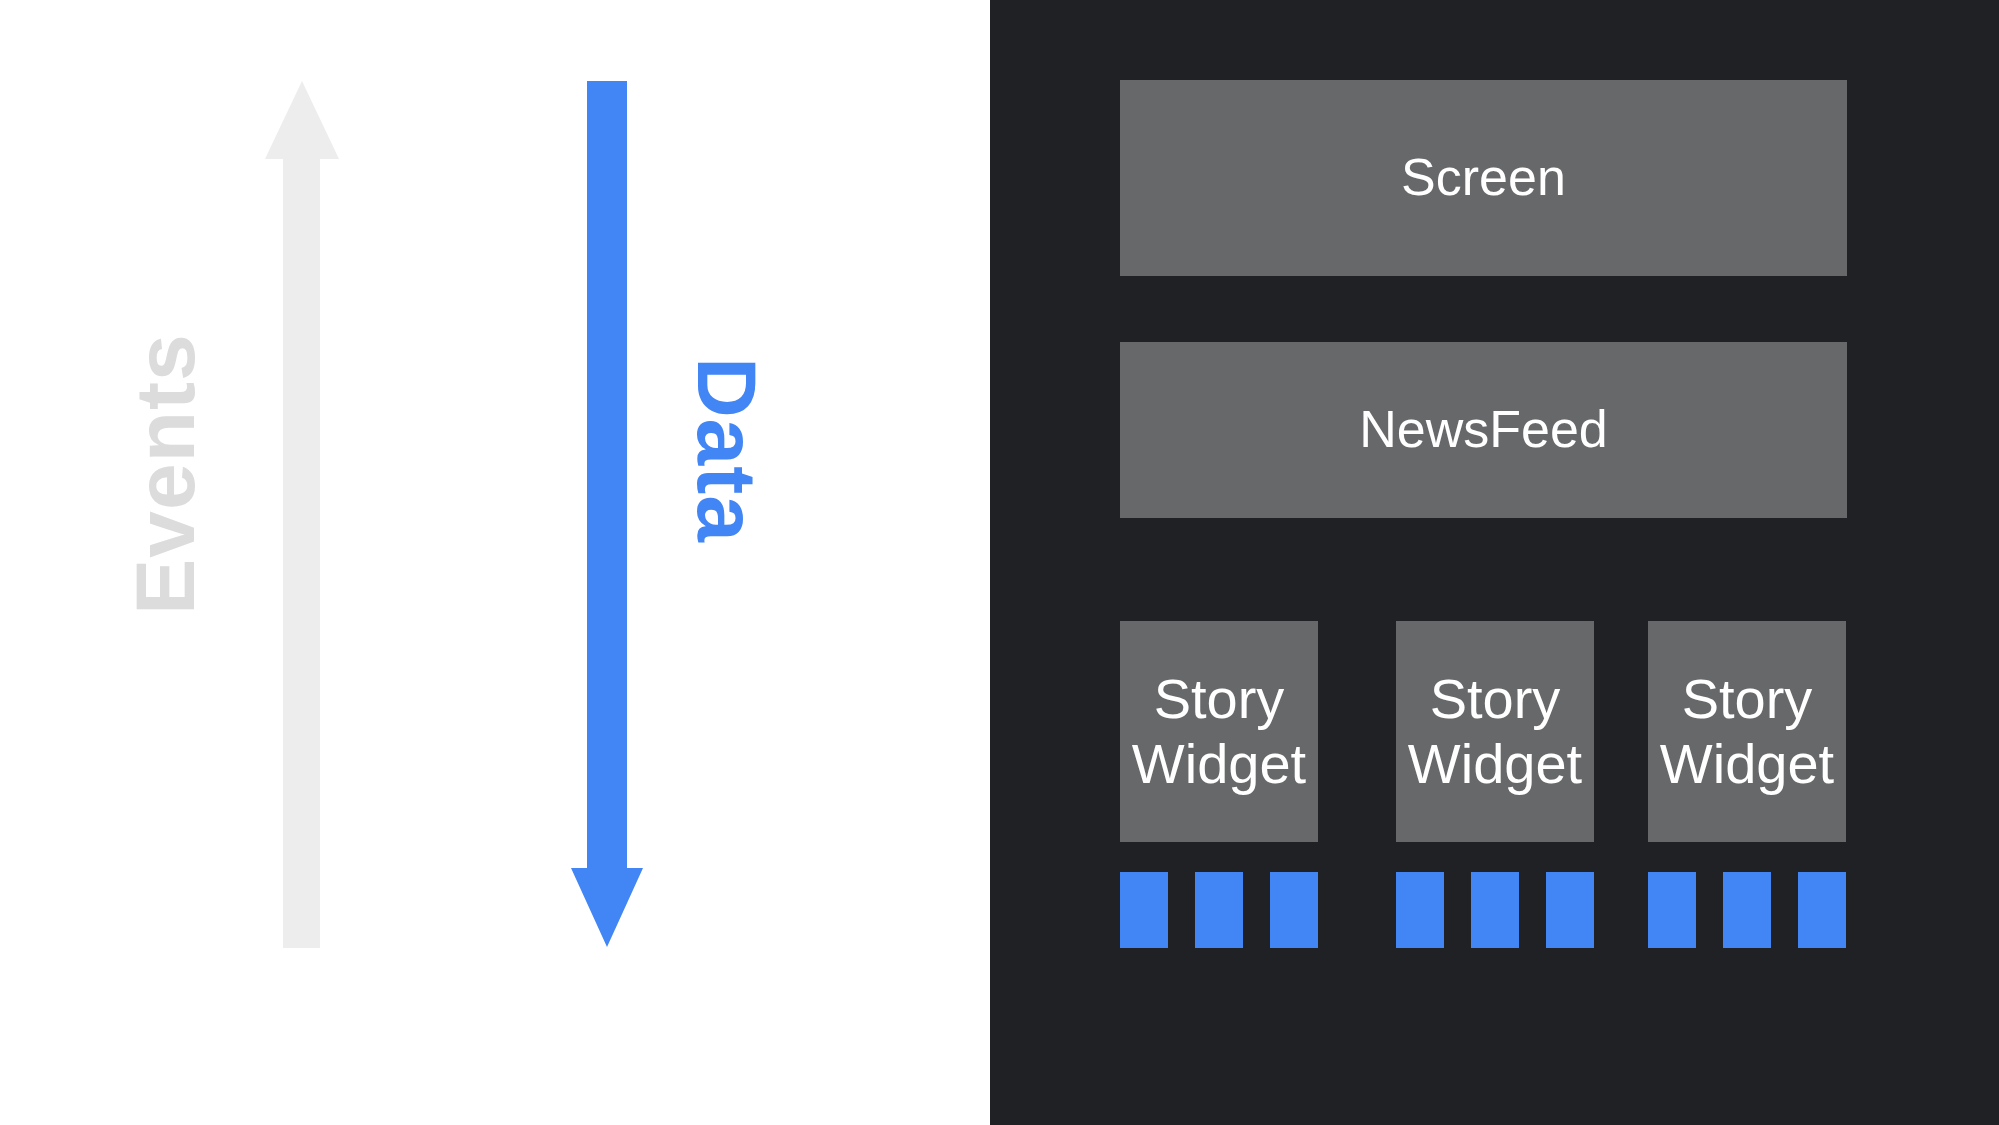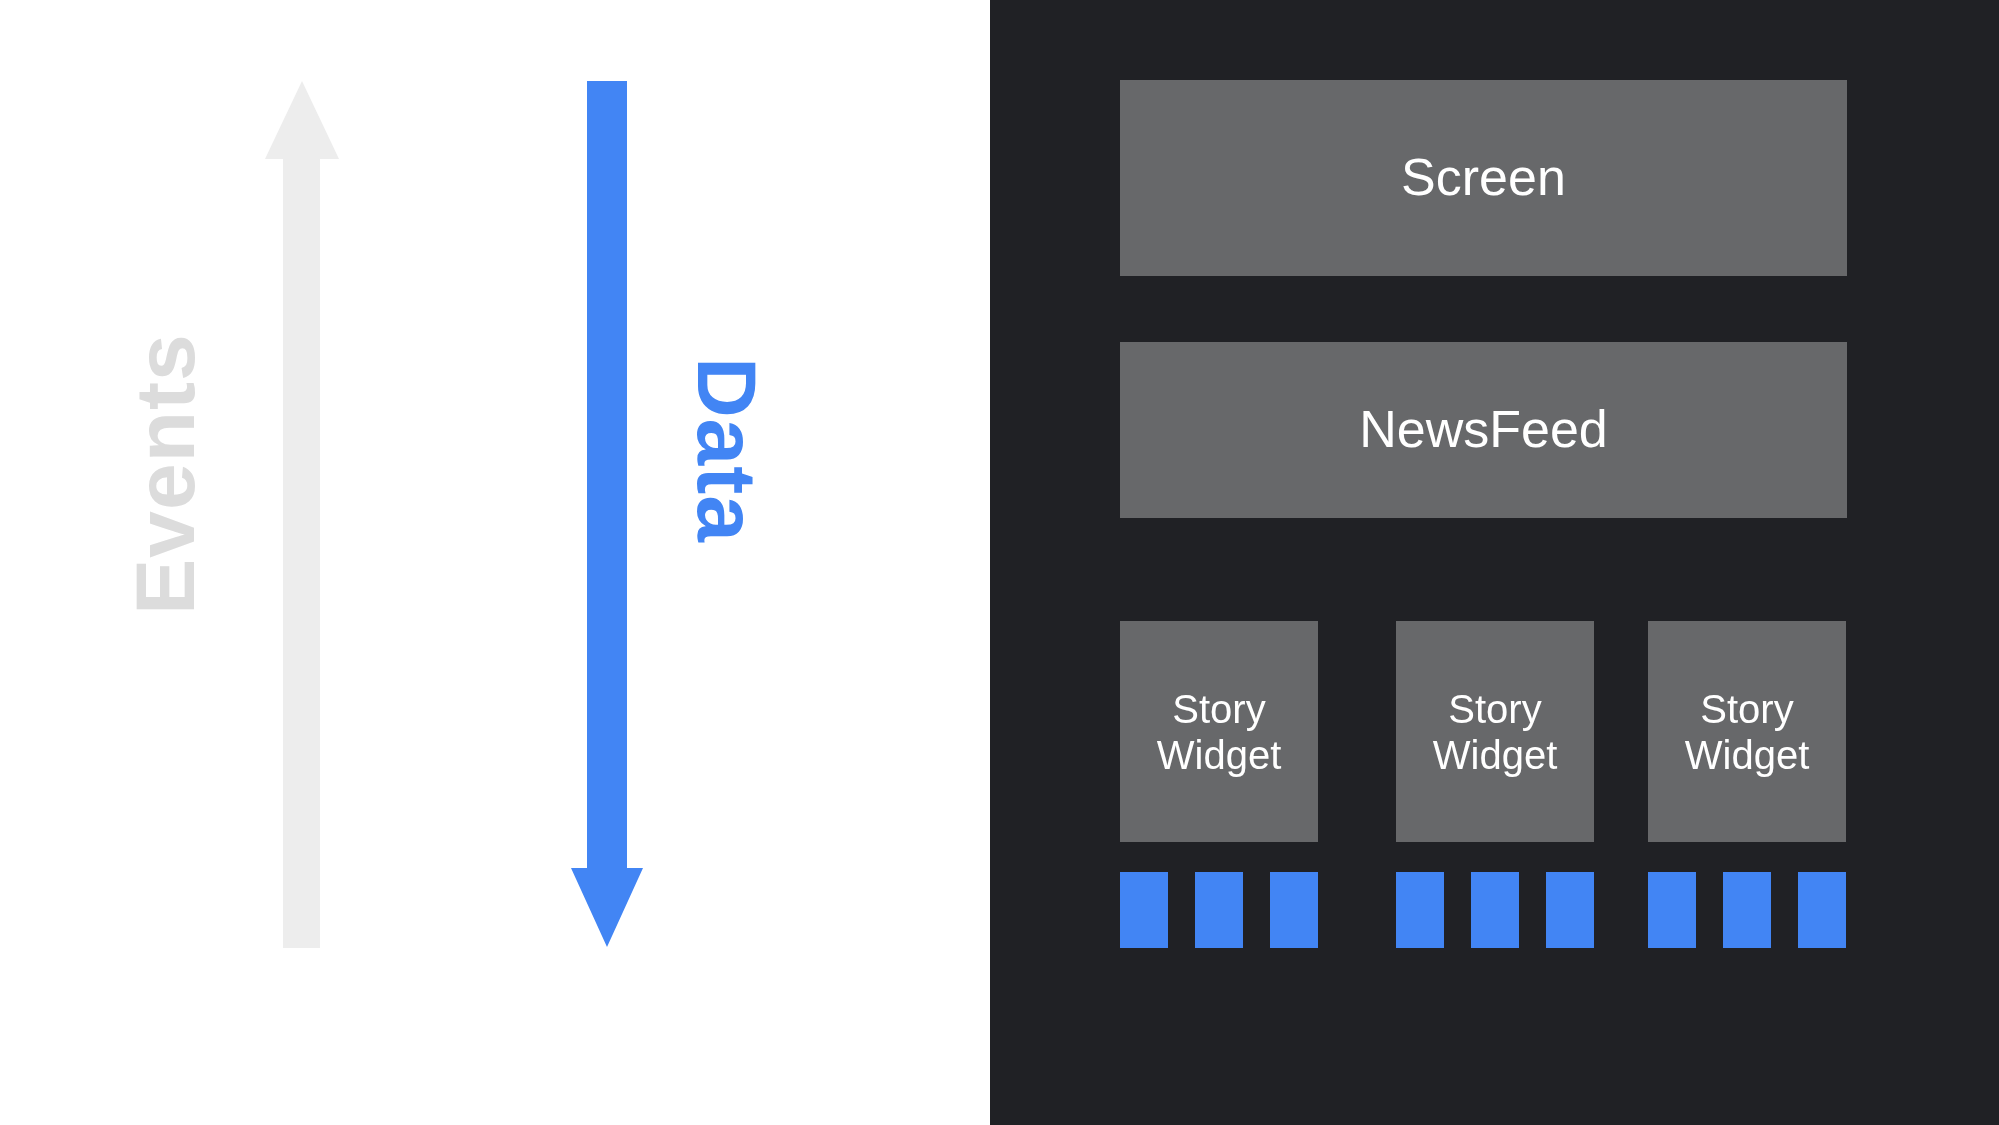--- a/index.html
+++ b/index.html
@@ -80,21 +80,21 @@
   .story-col-3 { left: 658px; }
 
   .story-box {
     width: 198px; height: 221px;
     background: #67686a;
     color: #ffffff;
     display: flex;
     align-items: center;
     justify-content: center;
     text-align: center;
-    font-size: 40px;
+    font-size: 56px;
     line-height: 1.15;
   }
   .squares-row {
     margin-top: 30px;
     width: 198px;
     display: flex;
     justify-content: space-between;
   }
   .data-square {
     width: 48px; height: 76px;

